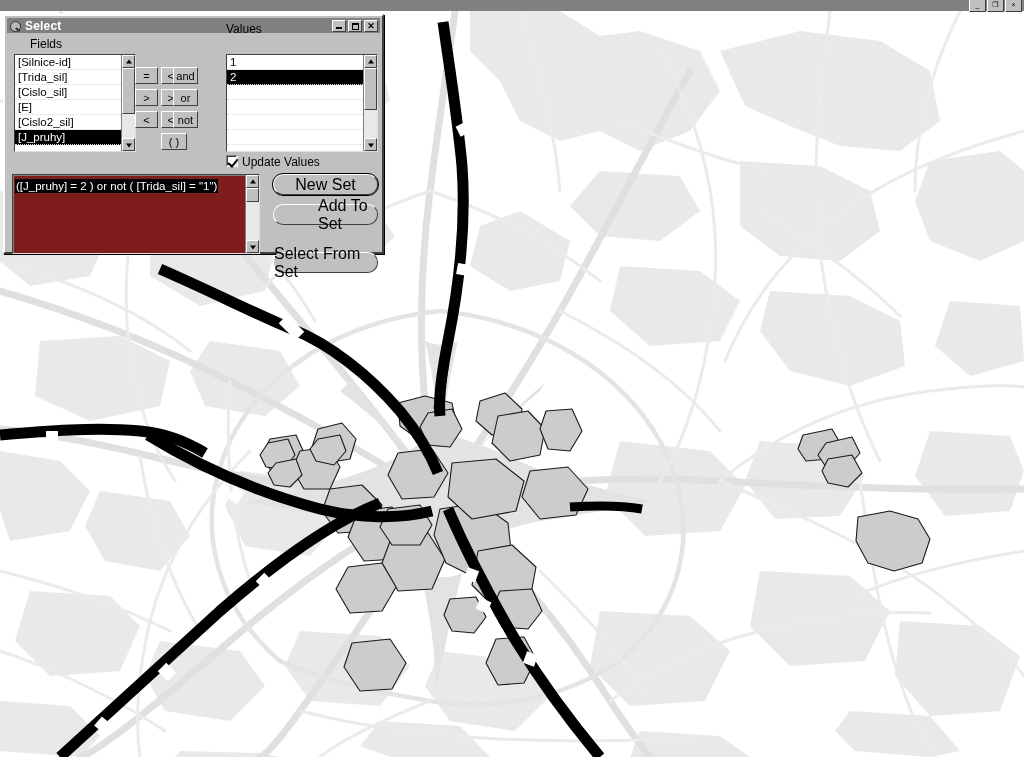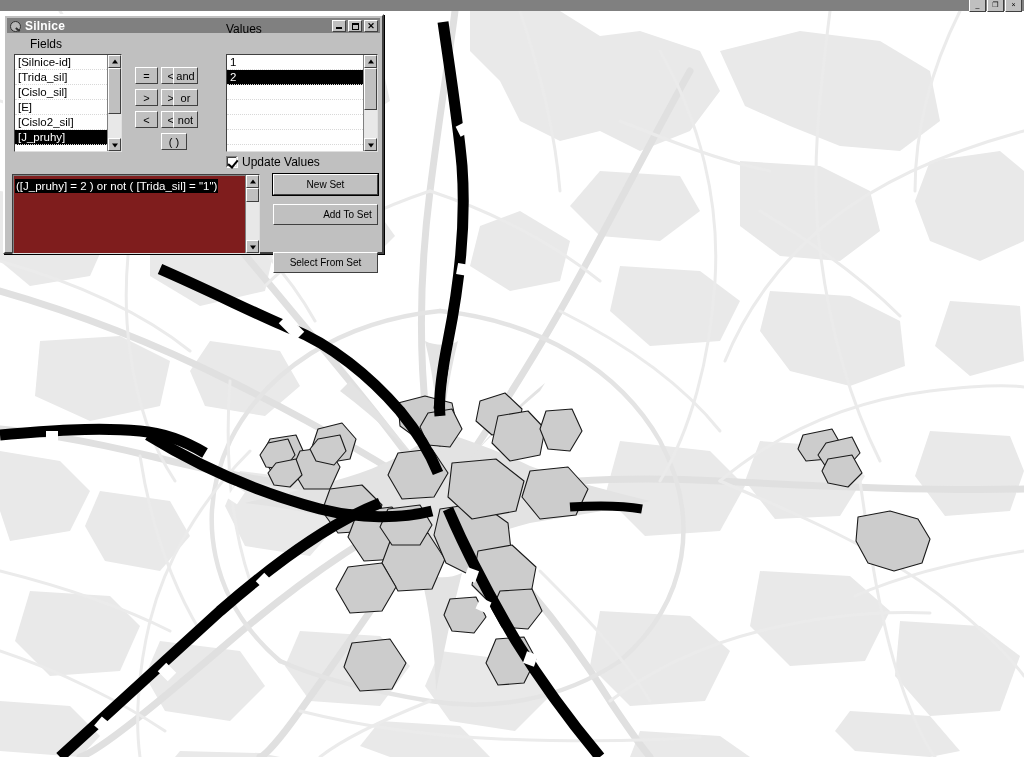--- a/index.html
+++ b/index.html
@@ -86,21 +86,21 @@
   }
   #fields-label{left:9px;top:21px;margin-left:16px;}
   #values-label{left:221px;top:6px;}
   .listbox-outer{
     position:absolute;
     border-top:1px solid #404040;border-left:1px solid #404040;
     border-right:1px solid #dfdfdf;border-bottom:1px solid #dfdfdf;
     box-sizing:border-box;background:#fff;
     display:flex;
   }
-  #fields-list{left:9px;top:38px;width:108px;height:98px;}
+  #fields-list{left:9px;top:38px;width:122px;height:98px;}
   #values-list{left:221px;top:38px;width:152px;height:98px;}
 
   .list-items{
     flex:1 1 auto;overflow:hidden;position:relative;
   }
   .litem{
     font-size:11.5px;height:15px;line-height:15px;padding-left:3px;
     color:#000;white-space:nowrap;
     font-family:"Liberation Sans",sans-serif;
     border-bottom:1px dotted #d8d8d8;
@@ -153,21 +153,21 @@
   .op-c2{left:38px;width:25px;}
   .op-r0{top:0px;height:17px;}
   .op-r1{top:22px;height:17px;}
   .op-r2{top:44px;height:17px;}
   .op-r3{top:66px;height:17px;}
   #op-paren{left:26px;width:26px;}
 
   
   #update-values-row{
     position:absolute;left:221px;top:139px;
-    display:flex;align-items:center;gap:4px;
+    display:flex;align-items:flex-start;gap:4px;
   }
   #uv-box{
     width:12px;height:12px;background:#ffffff;
     border-top:1px solid #808080;border-left:1px solid #808080;
     border-right:1px solid #ffffff;border-bottom:1px solid #ffffff;
     box-shadow:inset -1px -1px 0 #dfdfdf, inset 1px 1px 0 #404040;
     position:relative;box-sizing:border-box;
   }
   #uv-box::after{
     content:"";position:absolute;left:3px;top:1px;width:4px;height:8px;
@@ -194,24 +194,25 @@
     font-family:"Liberation Sans",sans-serif;white-space:nowrap;
   }
   #expr-thumb{top:0;height:14px;}
 
   
   .actbtn{
     position:absolute;width:105px;height:21px;background:#c0c0c0;
     border-top:1.5px solid #ffffff;border-left:1.5px solid #ffffff;
     border-right:1.5px solid #404040;border-bottom:1.5px solid #404040;
     box-sizing:border-box;
-    font-size:10px;color:#000;
+    font-size:16px;color:#000;
     font-family:"Liberation Sans",sans-serif;
     display:flex;align-items:center;justify-content:center;cursor:default;
     left:268px;
+    border-radius:10px;
   }
   #btn-new-set{top:158px;outline:1px solid #000;outline-offset:0px;}
   #btn-add-to-set{top:188px;padding-left:44px;}
   #btn-select-from-set{top:236px;}
 </style>
 </head>
 <body>
 
 <div id="map-canvas">
   <svg id="map-svg" viewBox="0 0 1024 746" xmlns="http://www.w3.org/2000/svg">
@@ -404,21 +405,21 @@
     <div class="mdi-btn">_</div>
     <div class="mdi-btn">❐</div>
     <div class="mdi-btn">×</div>
   </div>
 </div>
 
 <div id="query-dialog">
 
   <div id="titlebar">
     <div id="app-icon"></div>
-    <div id="title-text">Silnice</div>
+    <div id="title-text">Select</div>
     <div id="title-buttons">
       <div class="tbtn min"></div>
       <div class="tbtn max"></div>
       <div class="tbtn close">✕</div>
     </div>
   </div>
 
   <div class="sec-label" id="fields-label">Fields</div>
   <div class="sec-label" id="values-label">Values</div>
 

